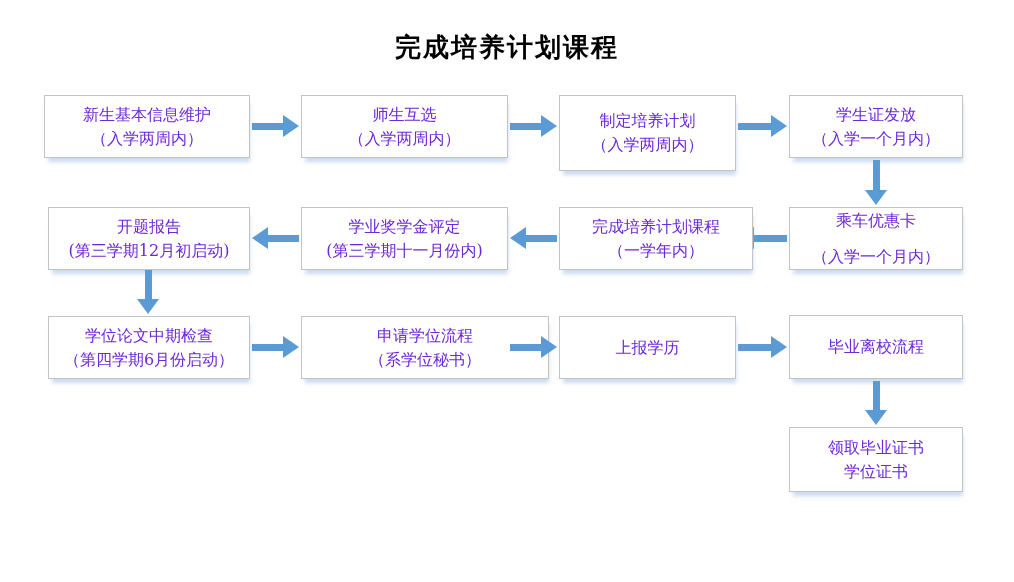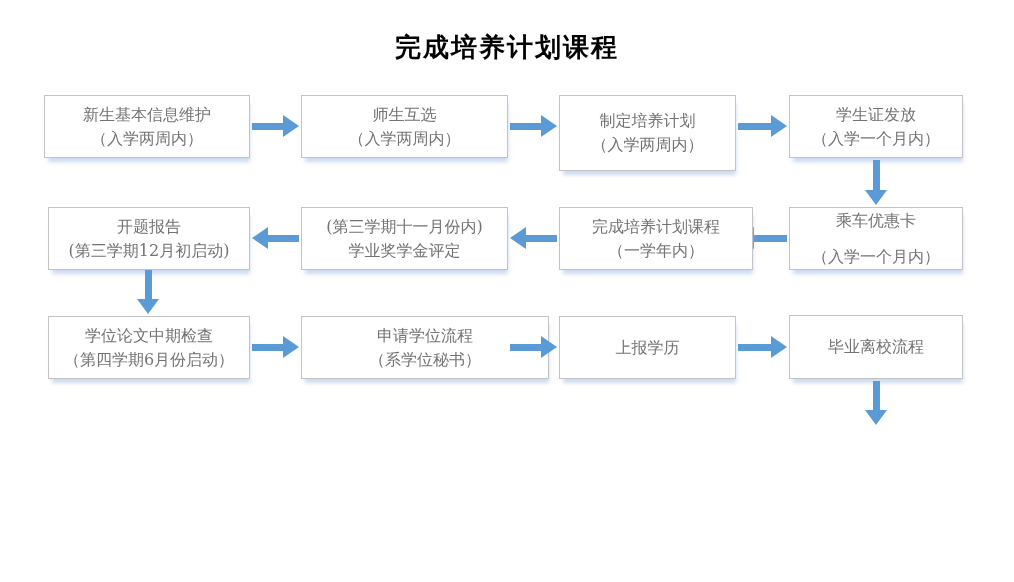--- a/index.html
+++ b/index.html
@@ -23,21 +23,21 @@
     position:absolute;
     box-sizing:border-box;
     background:#ffffff;
     border:1px solid #c3c3c3;
     box-shadow:2px 6px 4px -2px rgba(160,190,230,0.55);
     display:flex;
     flex-direction:column;
     justify-content:center;
     align-items:center;
     text-align:center;
-    color:#737373;
+    color:#6d28d9;
     font-size:16px;
     line-height:24px;
   }
   
   .b1{left:44px;  top:95px;  width:206px; height:63px;}
   .b2{left:301px; top:95px;  width:207px; height:63px;}
   .b3{left:559px; top:95px;  width:177px; height:76px;}
   .b4{left:789px; top:95px;  width:174px; height:63px;}
   
   .b5{left:48px;  top:207px; width:202px; height:63px;}
@@ -150,22 +150,22 @@
     </div>
   <div class="flow-box b7">
     <div>完成培养计划课程</div>
     <div>（一学年内）</div>
   </div>
   <div class="h-arrow a-r2-2">
       <div class="head-left"></div>
       <div class="shaft"></div>
     </div>
   <div class="flow-box b6">
+    <div>学业奖学金评定</div>
     <div>(第三学期十一月份内)</div>
-    <div>学业奖学金评定</div>
   </div>
   <div class="h-arrow a-r2-3">
       <div class="head-left"></div>
       <div class="shaft"></div>
     </div>
   <div class="flow-box b5">
     <div>开题报告</div>
     <div>(第三学期12月初启动)</div>
   </div>
 
@@ -201,14 +201,18 @@
   <div class="flow-box b12">
     <div>毕业离校流程</div>
     <div></div>
   </div>
 
   <div class="v-arrow a-d3">
       <div class="shaft"></div>
       <div class="head-down"></div>
     </div>
 
+  <div class="flow-box b13">
+    <div>领取毕业证书</div>
+    <div>学位证书</div>
+  </div>
 
 </div>
 
 </body></html>

